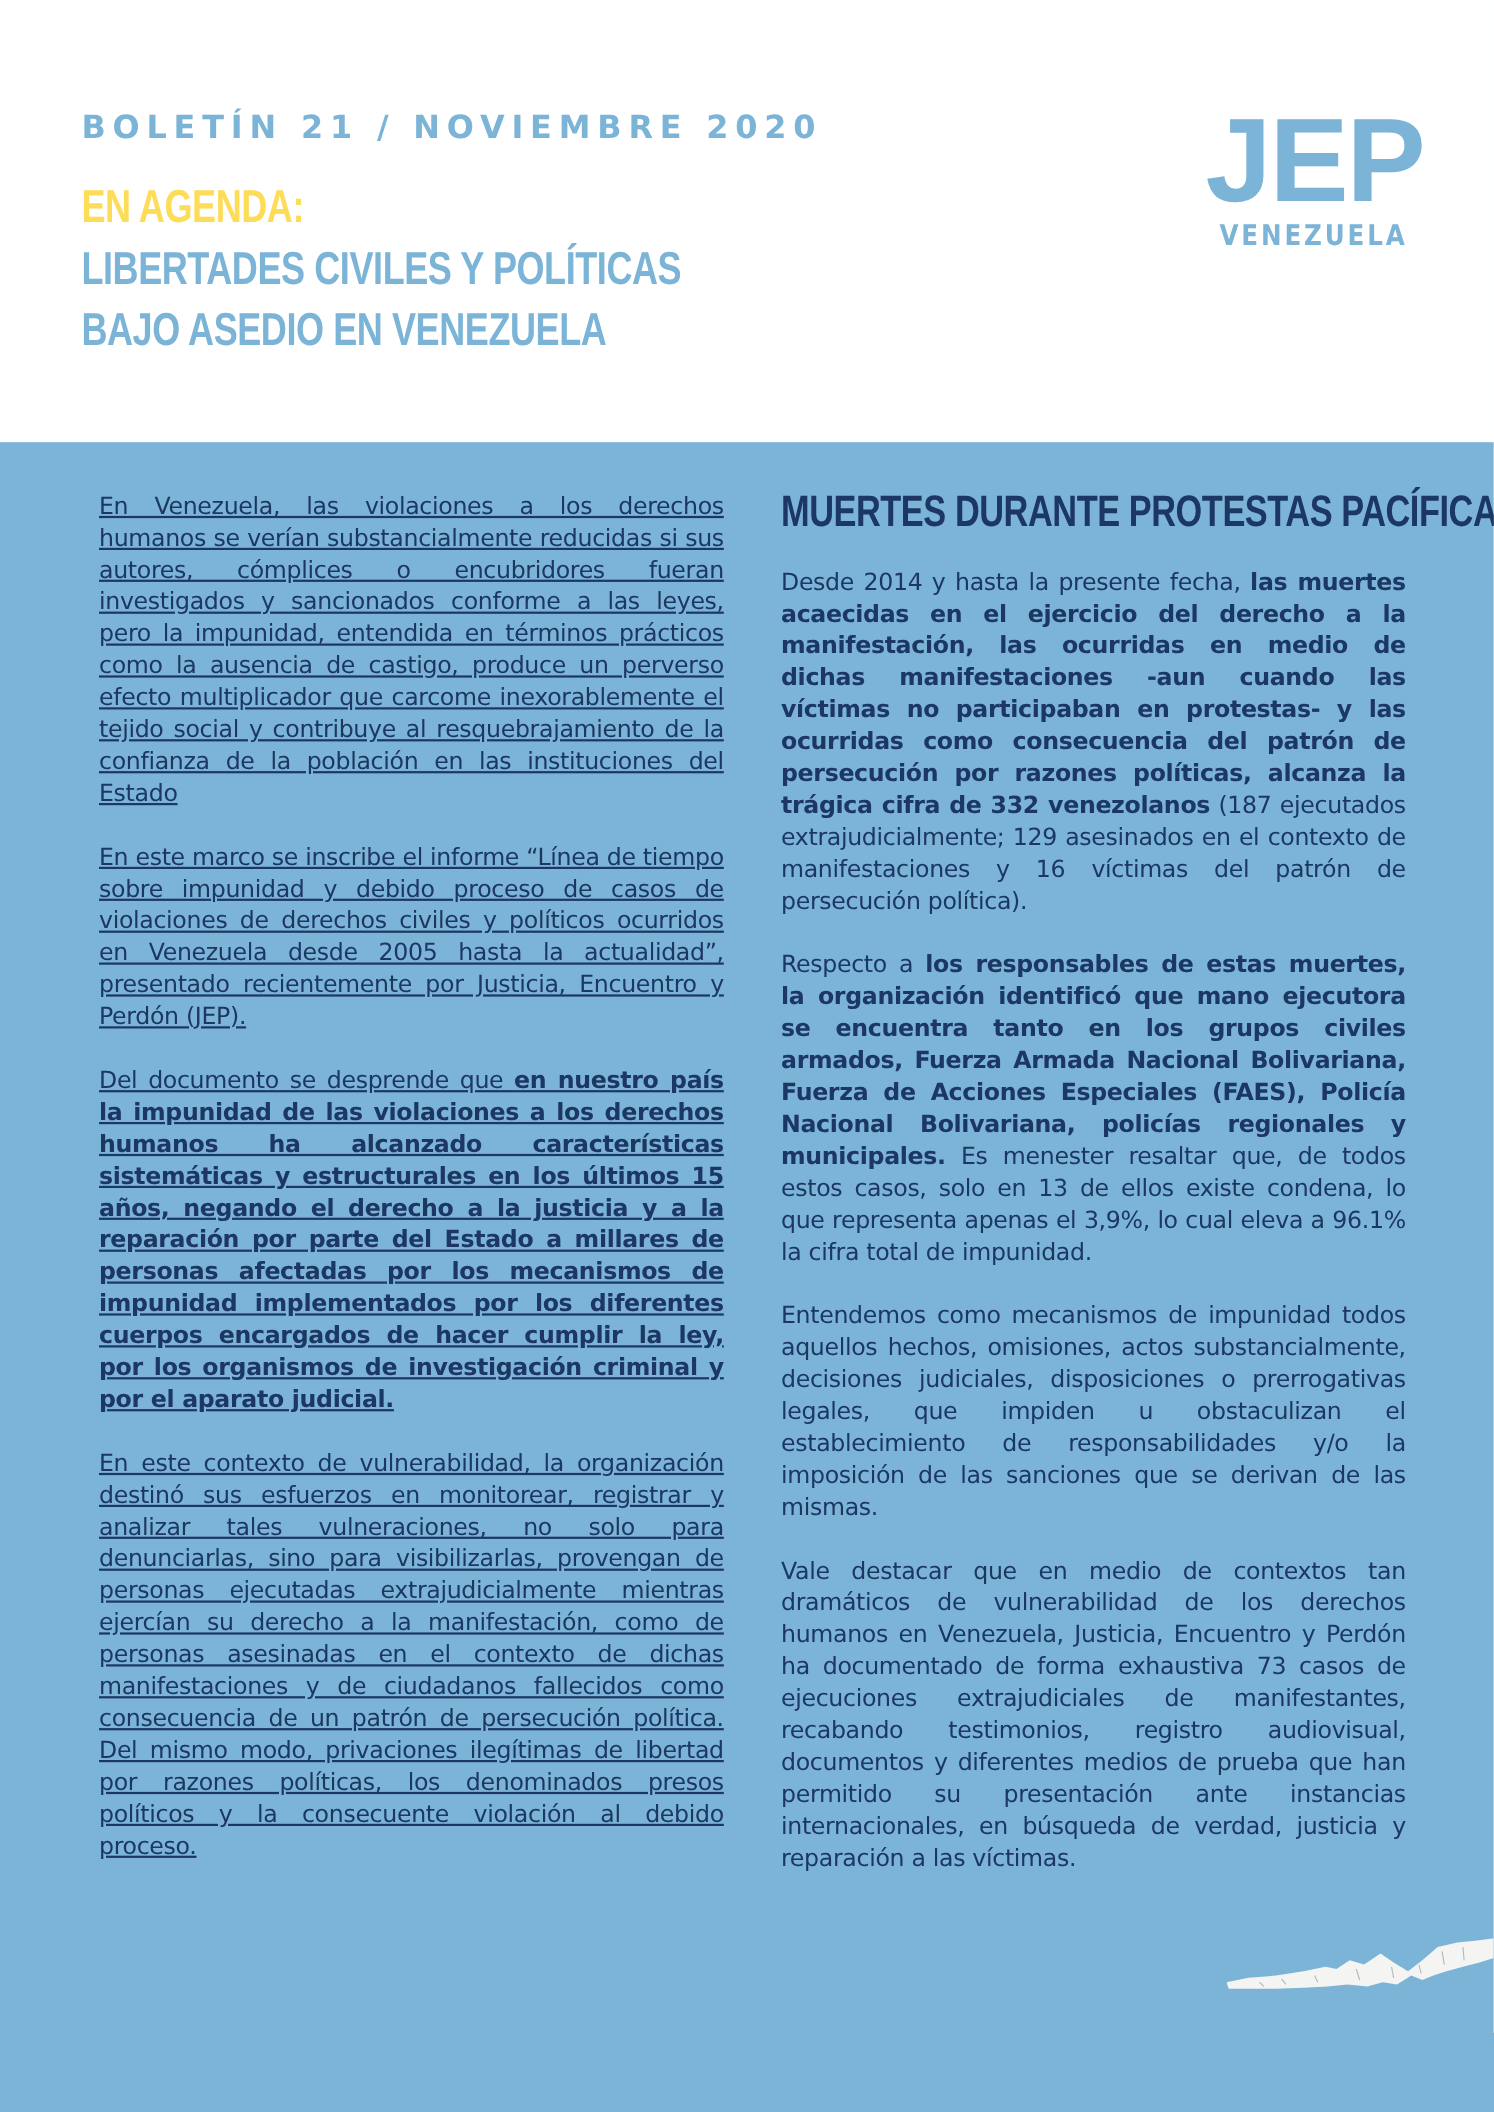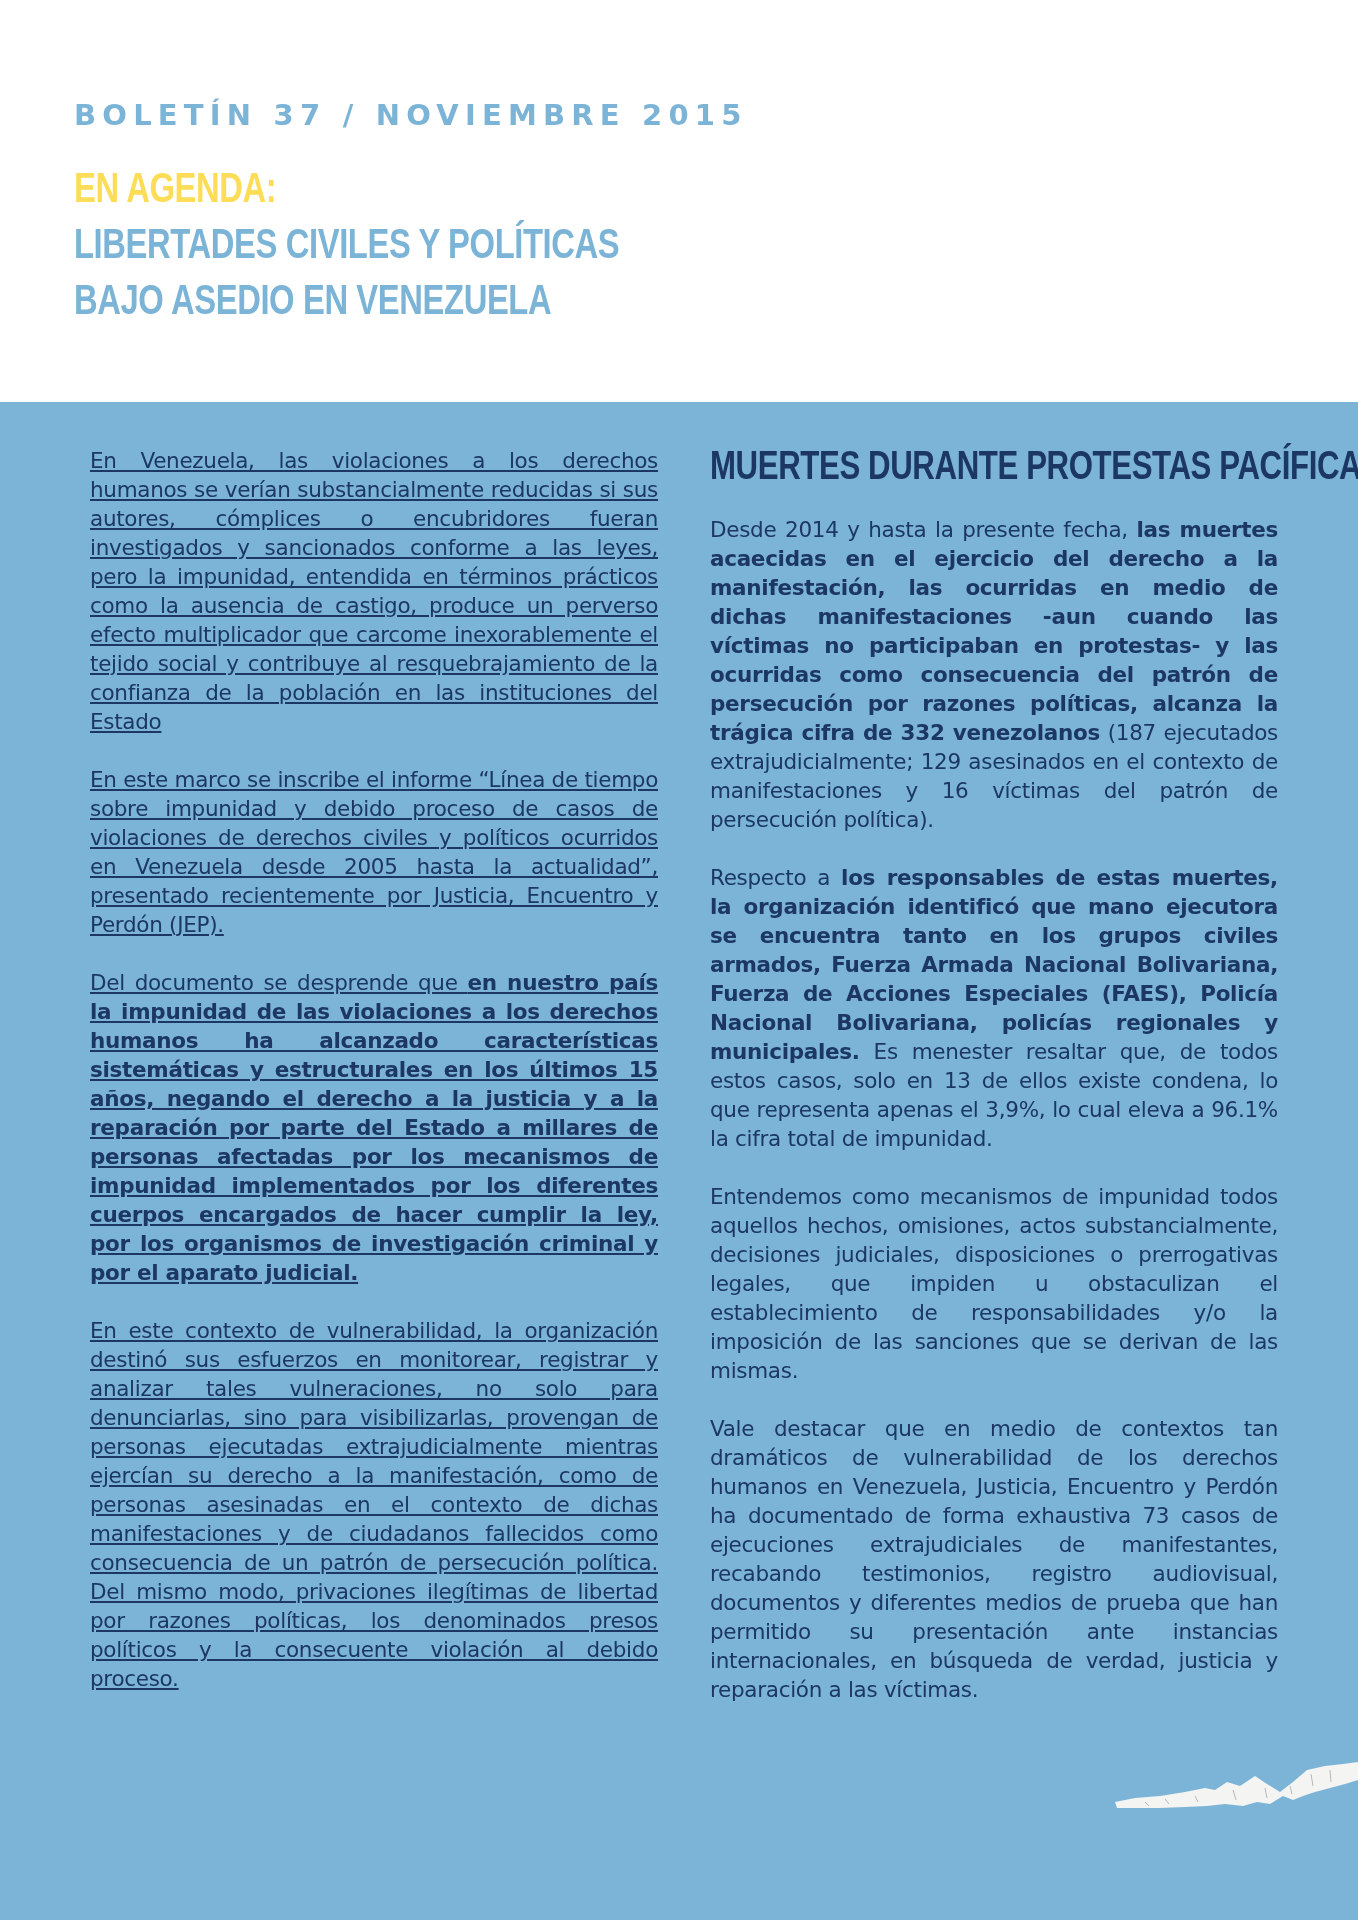--- a/index.html
+++ b/index.html
@@ -25,25 +25,29 @@
     .col b { font-weight: bold; }
 
     .section-title { font-family: "Liberation Sans", sans-serif; font-weight: bold; font-size: 40px; line-height: 48px; color: #1c3763; white-space: nowrap; transform: scaleX(0.78); transform-origin: left top; margin-bottom: 26px; letter-spacing: -0.5px; }
 
     .torn-paper { position: absolute; left: 1115px; top: 1762px; width: 243px; height: 50px; }
   </style>
 </head>
 <body>
 
 <div class="header">
-  <div class="bulletin">BOLETÍN 37 / NOVIEMBRE 2015</div>
+  <div class="bulletin">BOLETÍN 21 / NOVIEMBRE 2020</div>
   <div class="headline">
     <span class="agenda">EN AGENDA:</span>
     <span class="line">LIBERTADES CIVILES Y POLÍTICAS</span>
     <span class="line">BAJO ASEDIO EN VENEZUELA</span>
+  </div>
+  <div class="logo">
+    <div class="jep">JEP</div>
+    <div class="ven">VENEZUELA</div>
   </div>
 </div>
 
 <div class="body-area"></div>
 
 <div class="col col-left">
   <p>En Venezuela, las violaciones a los derechos humanos se verían substancialmente reducidas si sus autores, cómplices o encubridores fueran investigados y sancionados conforme a las leyes, pero la impunidad, entendida en términos prácticos como la ausencia de castigo, produce un perverso efecto multiplicador que carcome inexorablemente el tejido social y contribuye al resquebrajamiento de la confianza de la población en las instituciones del Estado</p>
   <p>En este marco se inscribe el informe “Línea de tiempo sobre impunidad y debido proceso de casos de violaciones de derechos civiles y políticos ocurridos en Venezuela desde 2005 hasta la actualidad”, presentado recientemente por Justicia, Encuentro y Perdón (JEP).</p>
   <p><span>Del documento se desprende que </span><b>en nuestro país la impunidad de las violaciones a los derechos humanos ha alcanzado características sistemáticas y estructurales en los últimos 15 años, negando el derecho a la justicia y a la reparación por parte del Estado a millares de personas afectadas por los mecanismos de impunidad implementados por los diferentes cuerpos encargados de hacer cumplir la ley, por los organismos de investigación criminal y por el aparato judicial.</b></p>
   <p>En este contexto de vulnerabilidad, la organización destinó sus esfuerzos en monitorear, registrar y analizar tales vulneraciones, no solo para denunciarlas, sino para visibilizarlas, provengan de personas ejecutadas extrajudicialmente mientras ejercían su derecho a la manifestación, como de personas asesinadas en el contexto de dichas manifestaciones y de ciudadanos fallecidos como consecuencia de un patrón de persecución política. Del mismo modo, privaciones ilegítimas de libertad por razones políticas, los denominados presos políticos y la consecuente violación al debido proceso.</p>

